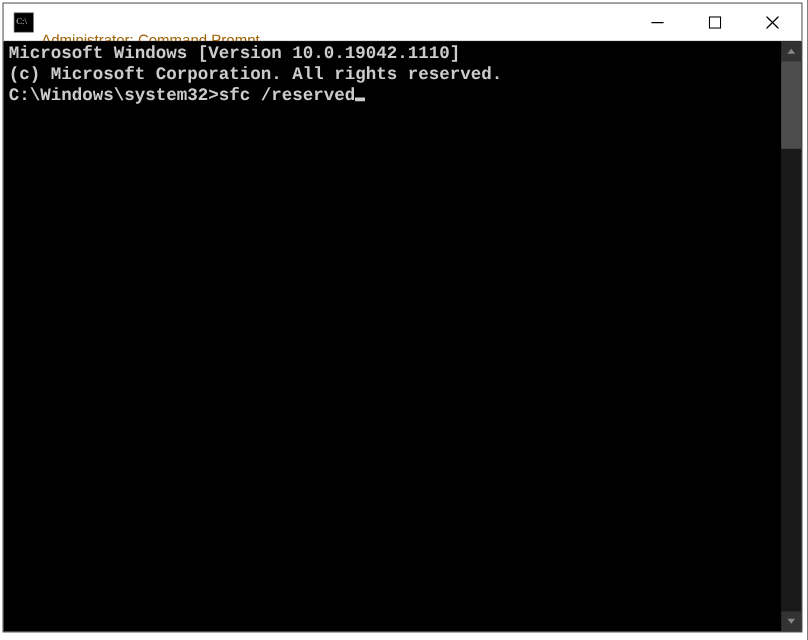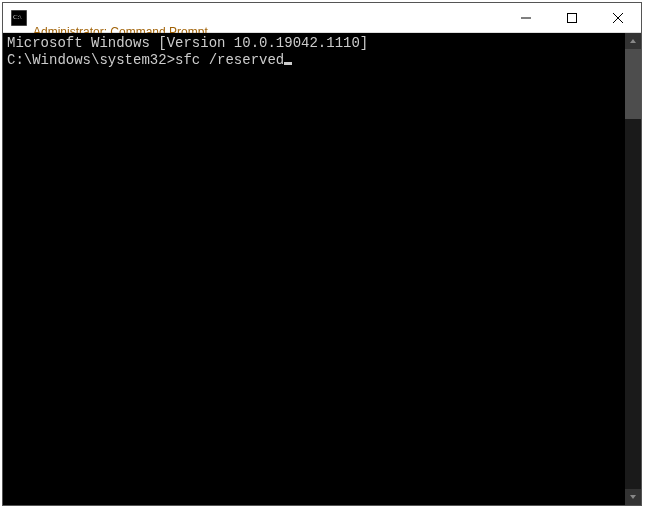--- a/index.html
+++ b/index.html
@@ -86,20 +86,21 @@
       color: #ccc;
       font-family: Consolas, "Courier New", monospace;
       font-size: 14px;
       line-height: 17px;
       padding: 2px 4px;
       white-space: pre;
       overflow: hidden;
     }
     .console-line {
       display: block;
+      font-weight: bold;
     }
     .cursor {
       display: inline-block;
       width: 8px;
       height: 3px;
       background: #ccc;
       vertical-align: baseline;
       margin-bottom: -1px;
       margin-left: 0px;
     }
@@ -165,21 +166,21 @@
       </button>
       <button class="titlebar-btn close">
         <svg viewBox="0 0 10 10">
             <line x1="0" y1="0" x2="10" y2="10"></line>
             <line x1="10" y1="0" x2="0" y2="10"></line>
           </svg>
       </button>
     </div>
   </div>
   <div class="client-area">
-    <div class="console"><span class="console-line">Microsoft Windows [Version 10.0.19042.1110]</span><span class="console-line"></span><span class="console-line"><span>C:\Windows\system32&gt;</span><span>sfc /reserved</span><span class="cursor"></span></span></div>
+    <div class="console"><span class="console-line">Microsoft Windows [Version 10.0.19042.1110]</span><span class="console-line">(c) Microsoft Corporation. All rights reserved.</span><span class="console-line"></span><span class="console-line"><span>C:\Windows\system32&gt;</span><span>sfc /reserved</span><span class="cursor"></span></span></div>
     <div class="scrollbar">
       <div class="scrollbar-btn">
         <svg viewBox="0 0 8 8">
             <polygon points="4,2 7,6 1,6"></polygon>
           </svg>
       </div>
       <div class="scrollbar-track">
         <div class="scrollbar-thumb"></div>
       </div>
       <div class="scrollbar-btn">

